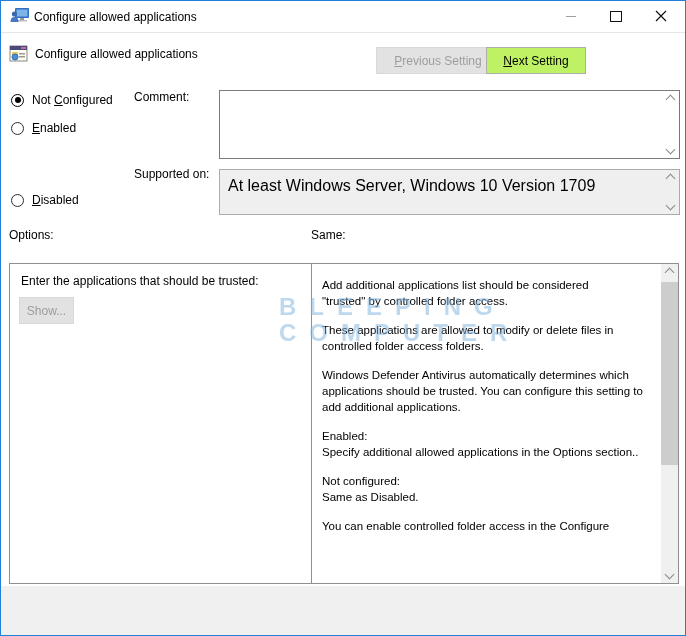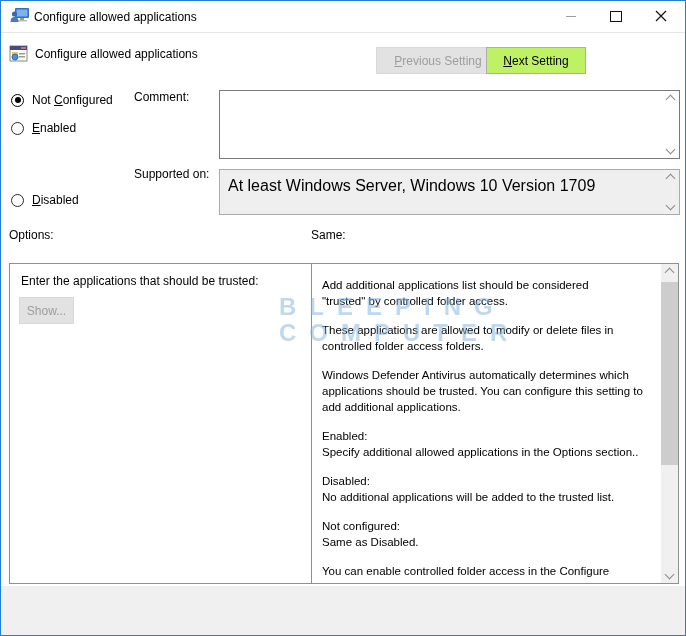--- a/index.html
+++ b/index.html
@@ -155,22 +155,20 @@
     <div class="help-content">
       <p>Add additional applications list should be considered
 "trusted" by controlled folder access.</p>
       <p>These applications are allowed to modify or delete files in
 controlled folder access folders.</p>
       <p>Windows Defender Antivirus automatically determines which
 applications should be trusted. You can configure this setting to
 add additional applications.</p>
       <p>Enabled:
 Specify additional allowed applications in the Options section..</p>
-      <p>Disabled:
-No additional applications will be added to the trusted list.</p>
       <p>Not configured:
 Same as Disabled.</p>
       <p>You can enable controlled folder access in the Configure</p>
     </div>
     <div class="vscroll">
       <span class="arrow top">
           <span class="chev up"></span>
         </span>
       <span class="thumb"></span>
       <span class="arrow bottom">

